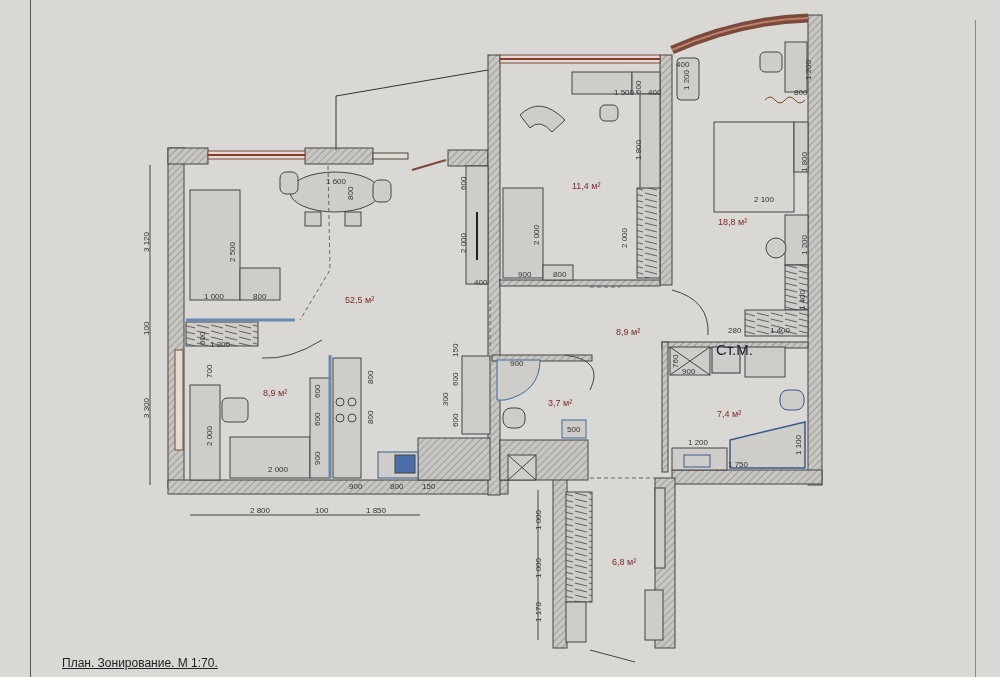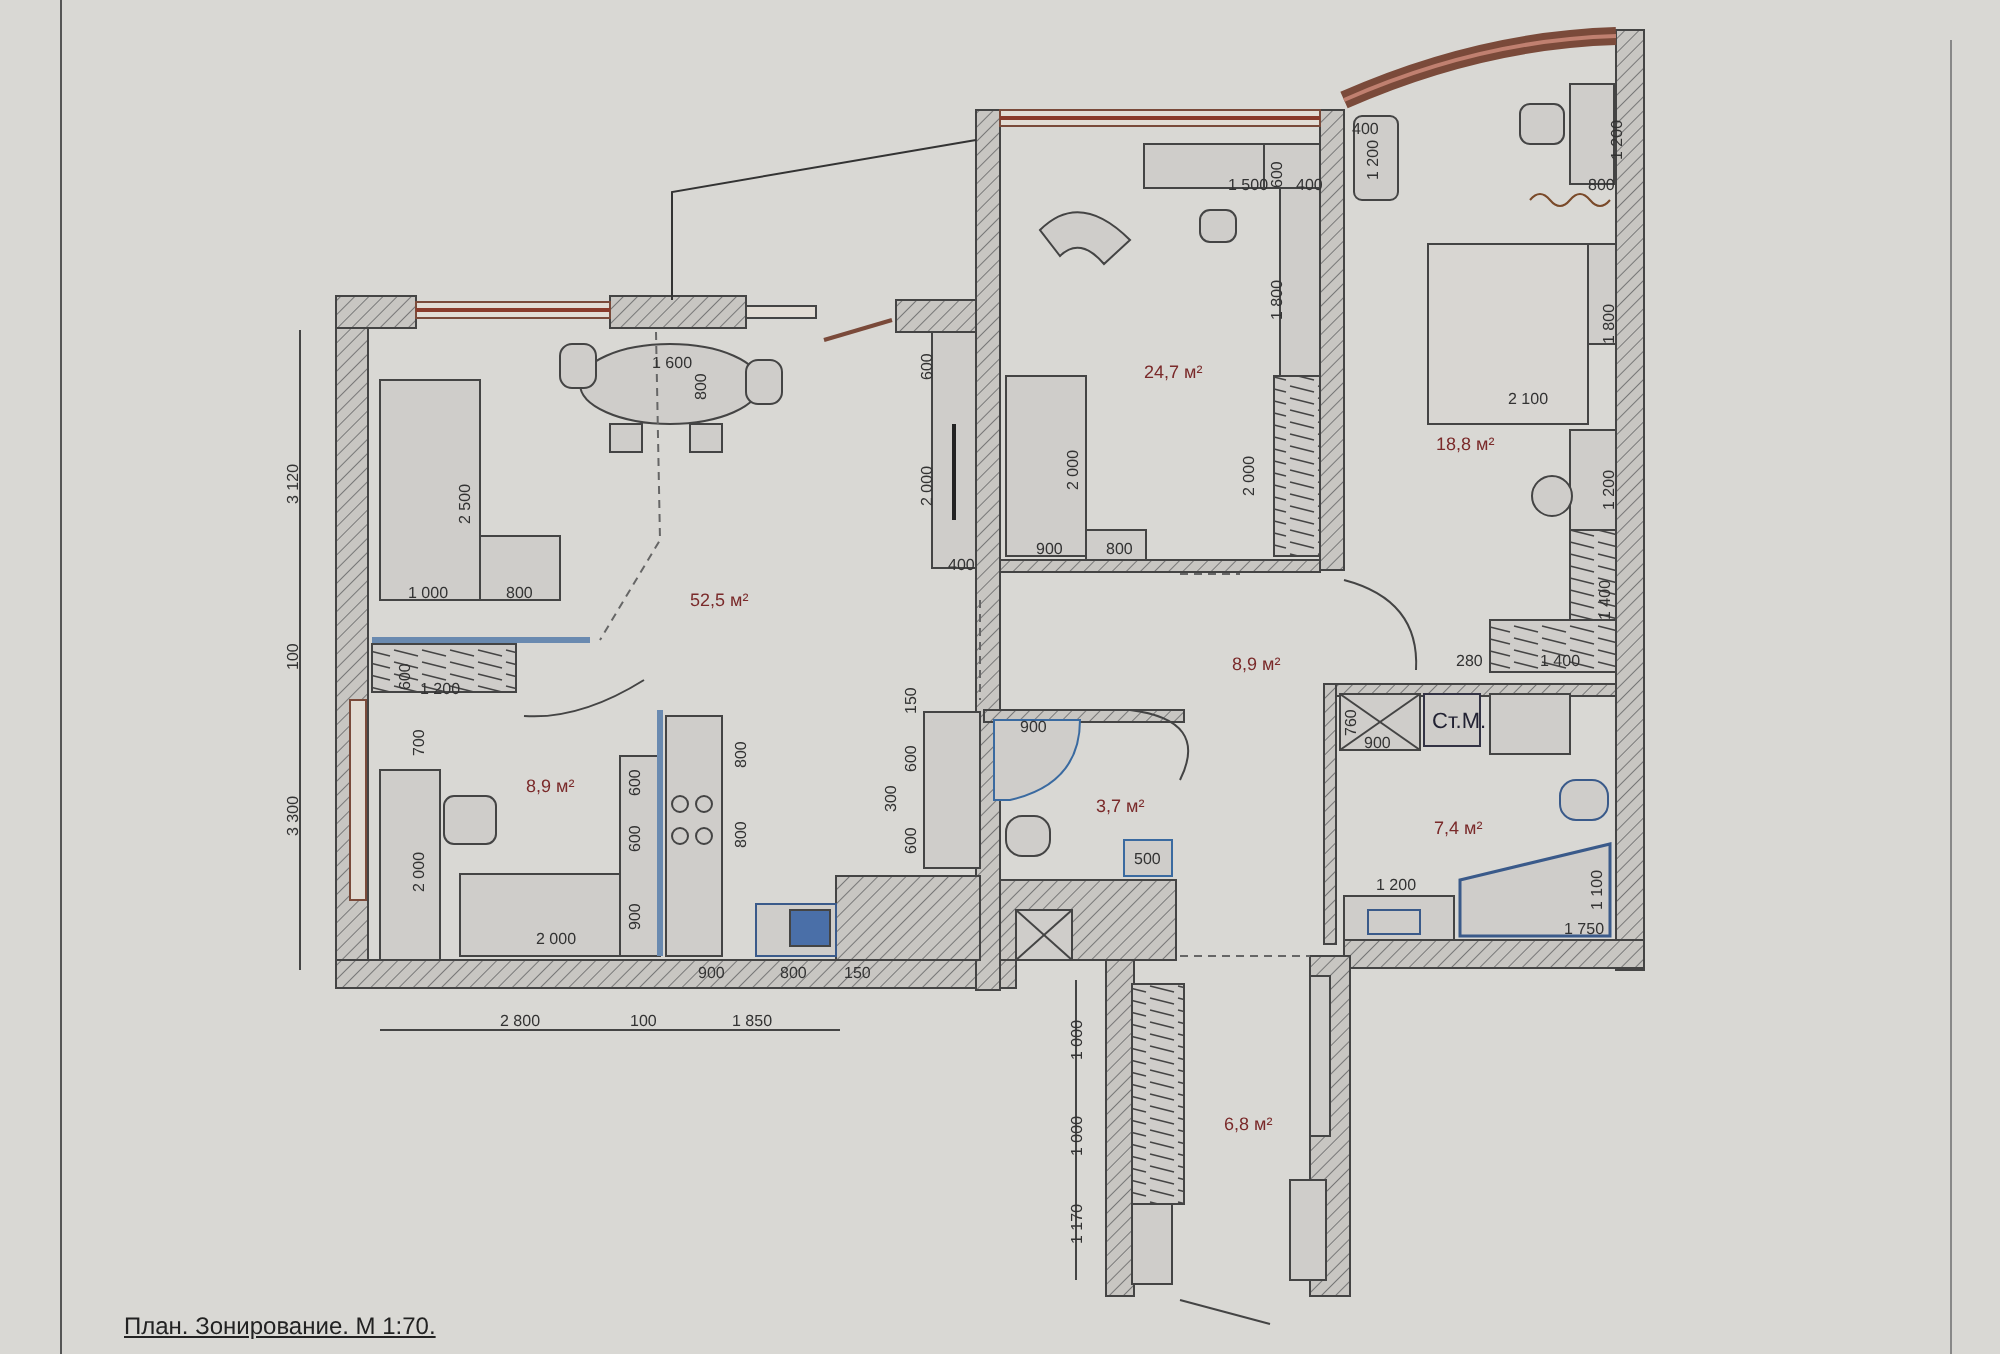--- a/index.html
+++ b/index.html
@@ -141,21 +141,21 @@
       <rect x="645" y="590" width="18" height="50" fill="#cfcdca"></rect>
       <line x1="590" y1="650" x2="635" y2="662" stroke="#444"></line>
 
       <line x1="150" y1="165" x2="150" y2="485"></line>
       <line x1="190" y1="515" x2="420" y2="515"></line>
       <line x1="538" y1="490" x2="538" y2="640"></line>
     </g>
   </svg>
 
   <div class="area" style="left:345px;top:295px">52,5 м²</div>
-  <div class="area" style="left:572px;top:181px">24,7 м²</div>
+  <div class="area" style="left:572px;top:181px">11,4 м²</div>
   <div class="area" style="left:718px;top:217px">18,8 м²</div>
   <div class="area" style="left:263px;top:388px">8,9 м²</div>
   <div class="area" style="left:616px;top:327px">8,9 м²</div>
   <div class="area" style="left:548px;top:398px">3,7 м²</div>
   <div class="area" style="left:717px;top:409px">7,4 м²</div>
   <div class="area" style="left:612px;top:557px">6,8 м²</div>
 
   <div class="lbl" style="left:326px;top:177px">1 600</div>
   <div class="vlbl" style="left:346px;top:200px">800</div>
   <div class="vlbl" style="left:228px;top:262px">2 500</div>
@@ -203,23 +203,23 @@
   <div class="vlbl" style="left:451px;top:386px">600</div>
   <div class="vlbl" style="left:441px;top:406px">300</div>
   <div class="vlbl" style="left:451px;top:427px">600</div>
 
   <div class="lbl" style="left:510px;top:359px">900</div>
   <div class="lbl" style="left:567px;top:425px">500</div>
 
   <div class="vlbl" style="left:671px;top:368px">760</div>
   <div class="lbl" style="left:682px;top:367px">900</div>
   <div class="lbl" style="left:688px;top:438px">1 200</div>
-  <div class="lbl" style="left:782px;top:460px">1 750</div>
+  <div class="lbl" style="left:728px;top:460px">1 750</div>
   <div class="vlbl" style="left:794px;top:455px">1 100</div>
-  <div class="lbl" style="left:716px;top:355px;font-size:11px;color:#223">Ст.М.</div>
+  <div class="lbl" style="left:716px;top:341px;font-size:15px;color:#223">Ст.М.</div>
 
   <div class="vlbl" style="left:534px;top:530px">1 000</div>
   <div class="vlbl" style="left:534px;top:578px">1 000</div>
   <div class="vlbl" style="left:534px;top:622px">1 170</div>
 
   <div class="vlbl" style="left:142px;top:252px">3 120</div>
   <div class="vlbl" style="left:142px;top:335px">100</div>
   <div class="vlbl" style="left:142px;top:418px">3 300</div>
 
   <div class="lbl" style="left:250px;top:506px">2 800</div>

